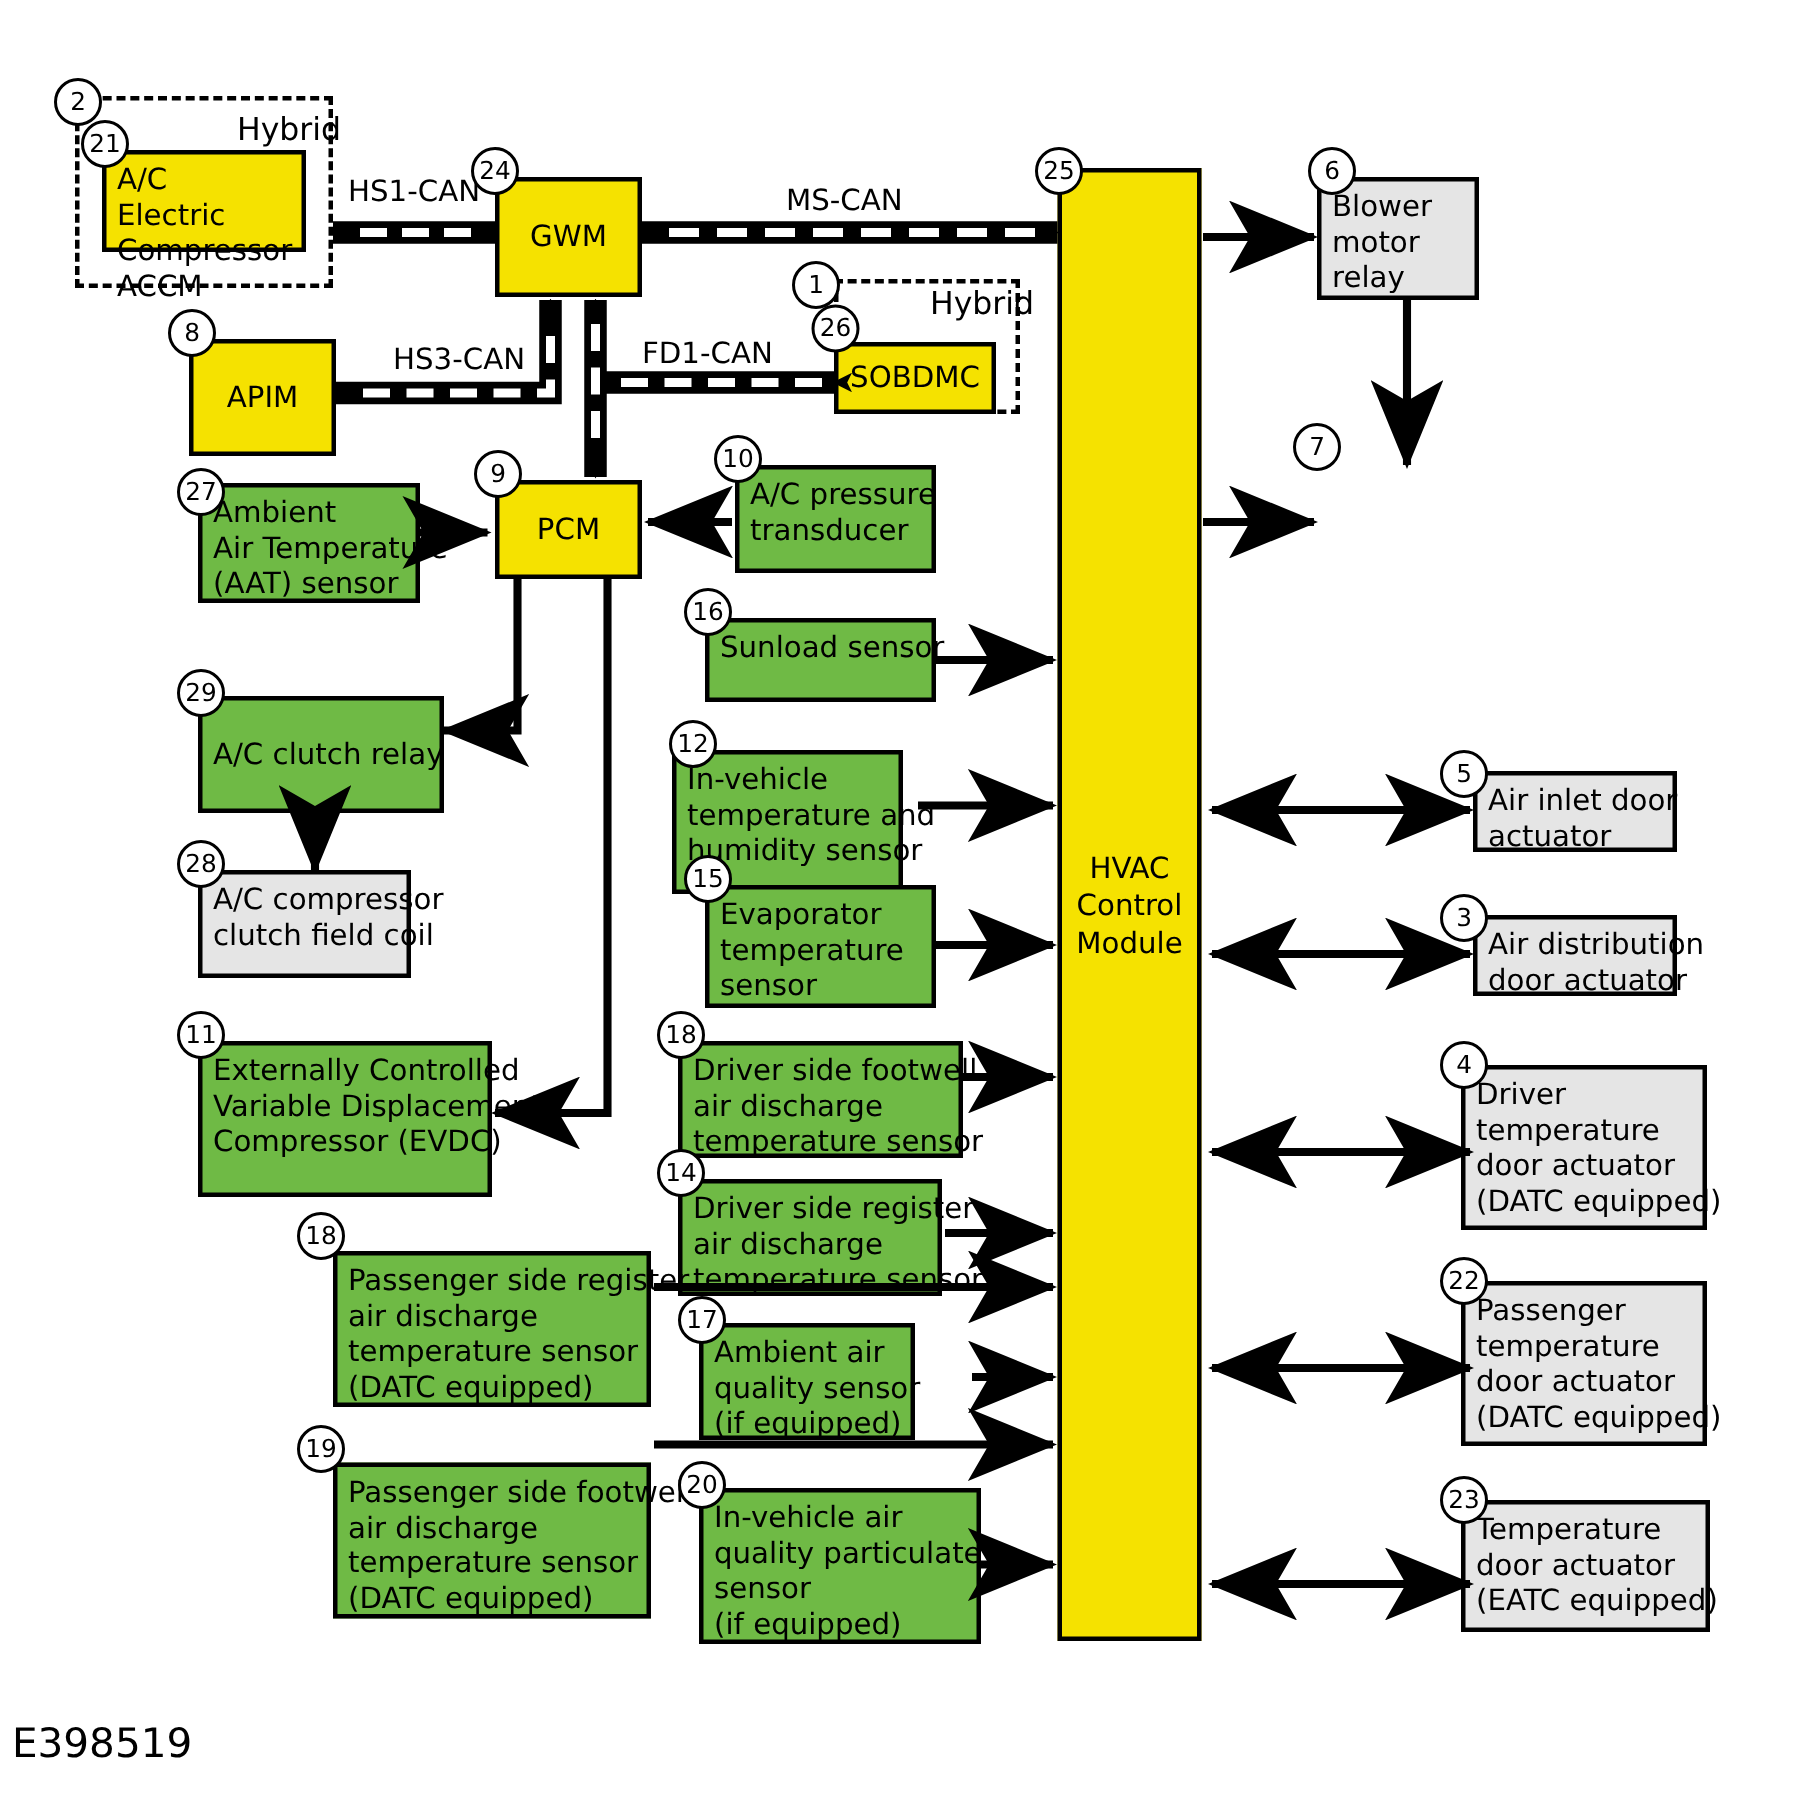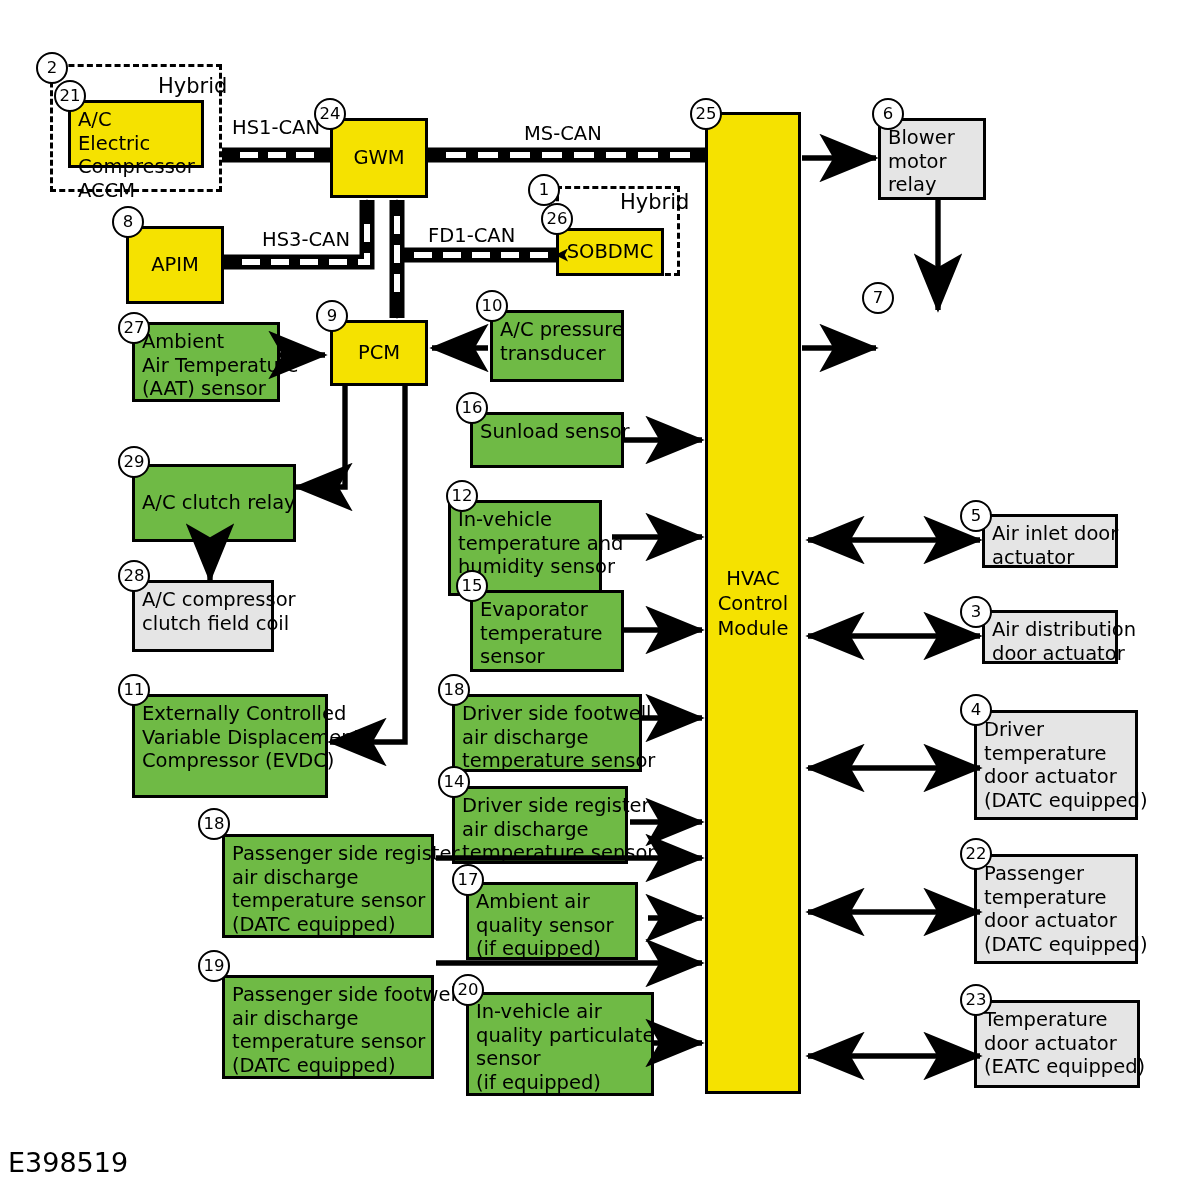--- a/index.html
+++ b/index.html
@@ -211,21 +211,21 @@
 
   <div class="box green" style="left:452px; top:786px; width:176px; height:78px;">Driver side register
 air discharge
 temperature sensor</div>
 
   <div class="box green" style="left:222px; top:834px; width:212px; height:104px;">Passenger side register
 air discharge
 temperature sensor
 (DATC equipped)</div>
 
-  <div class="box green" style="left:466px; top:882px; width:172px; height:78px;">Ambient air
+  <div class="box green" style="left:466px; top:882px; width:144px; height:78px;">Ambient air
 quality sensor
 (if equipped)</div>
 
   <div class="box green" style="left:222px; top:975px; width:212px; height:104px;">Passenger side footwell
 air discharge
 temperature sensor
 (DATC equipped)</div>
 
   <div class="box green" style="left:466px; top:992px; width:188px; height:104px;">In-vehicle air
 quality particulate

